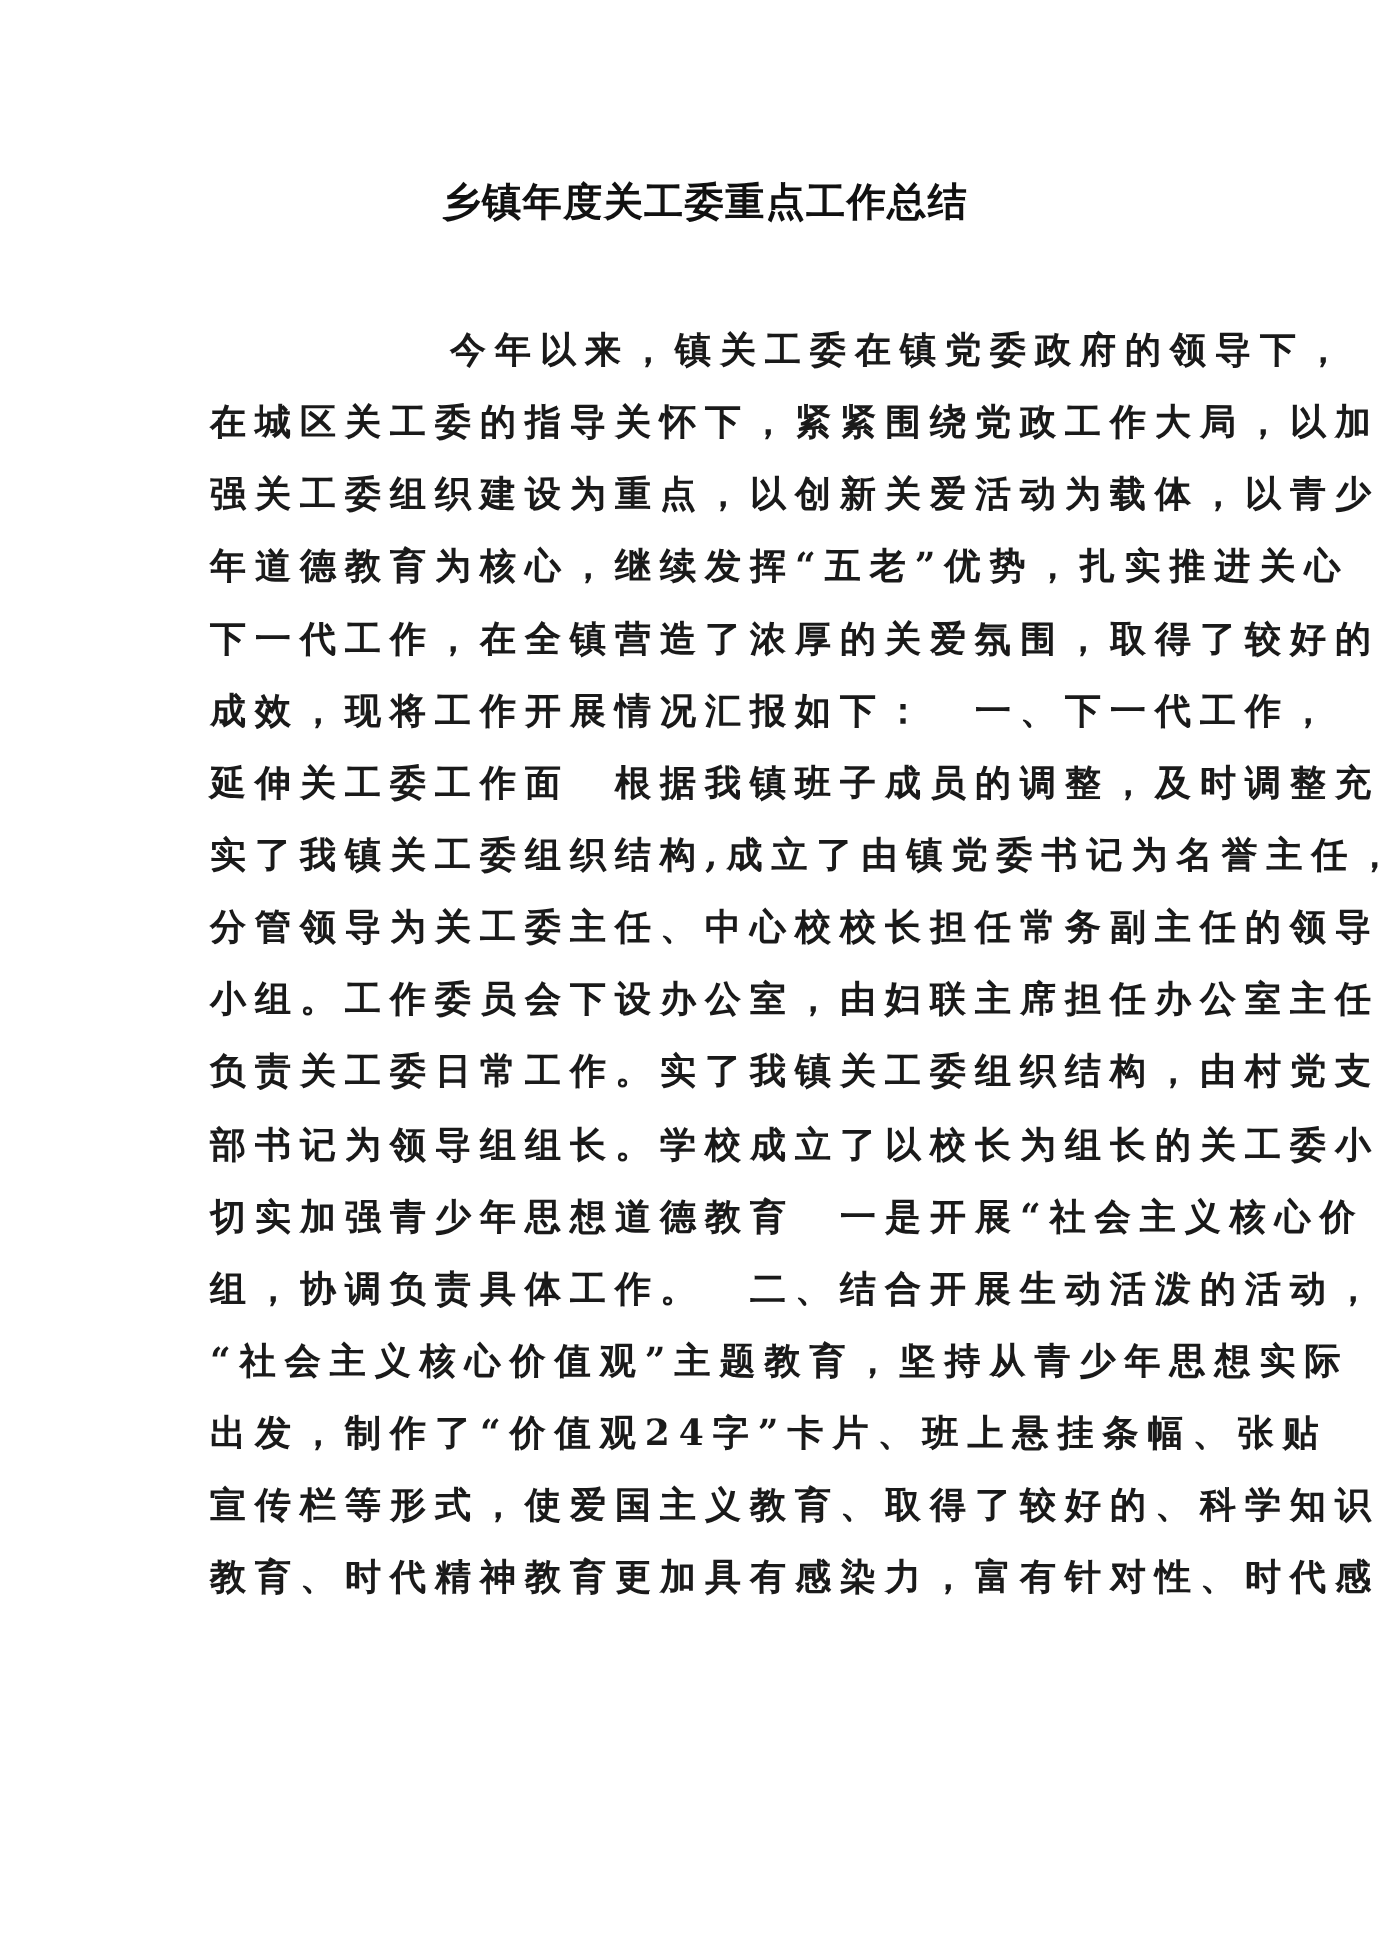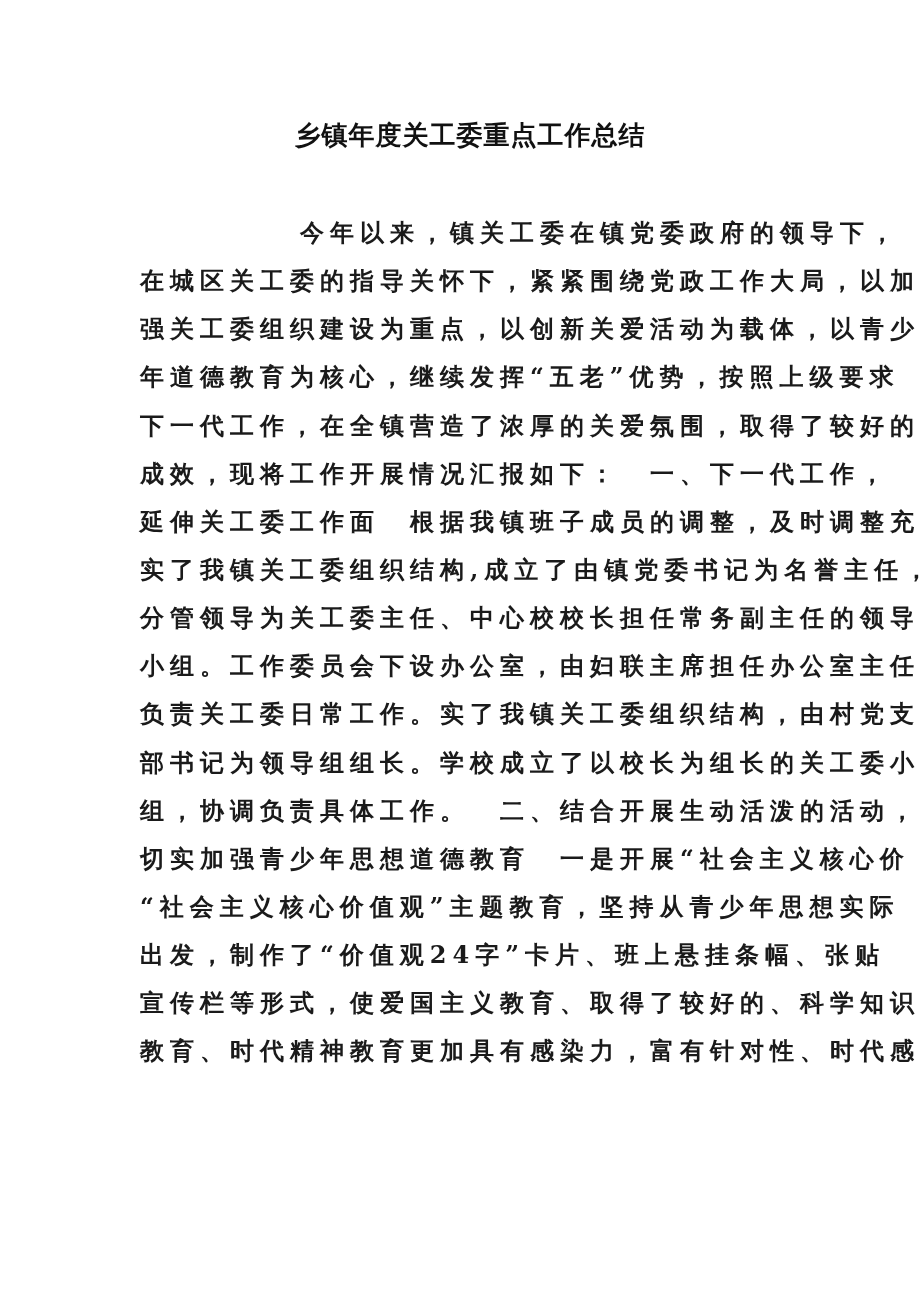--- a/index.html
+++ b/index.html
@@ -28,29 +28,29 @@
 </style>
 </head>
 <body>
 
 <div class="page">
   <div class="title">乡镇年度关工委重点工作总结</div>
   <div class="body">
     <span class="line first">今年以来，镇关工委在镇党委政府的领导下，</span>
     <span class="line">在城区关工委的指导关怀下，紧紧围绕党政工作大局，以加</span>
     <span class="line">强关工委组织建设为重点，以创新关爱活动为载体，以青少</span>
-    <span class="line">年道德教育为核心，继续发挥“五老”优势，按照上级要求</span>
+    <span class="line">年道德教育为核心，继续发挥“五老”优势，扎实推进关心</span>
     <span class="line">下一代工作，在全镇营造了浓厚的关爱氛围，取得了较好的</span>
     <span class="line">成效，现将工作开展情况汇报如下：　一、下一代工作，</span>
     <span class="line">延伸关工委工作面　根据我镇班子成员的调整，及时调整充</span>
     <span class="line">实了我镇关工委组织结构,成立了由镇党委书记为名誉主任，</span>
     <span class="line">分管领导为关工委主任、中心校校长担任常务副主任的领导</span>
     <span class="line">小组。工作委员会下设办公室，由妇联主席担任办公室主任，</span>
     <span class="line">负责关工委日常工作。实了我镇关工委组织结构，由村党支</span>
     <span class="line">部书记为领导组组长。学校成立了以校长为组长的关工委小</span>
+    <span class="line">切实加强青少年思想道德教育　一是开展“社会主义核心价</span>
     <span class="line">组，协调负责具体工作。　二、结合开展生动活泼的活动，</span>
-    <span class="line">切实加强青少年思想道德教育　一是开展“社会主义核心价</span>
     <span class="line">“社会主义核心价值观”主题教育，坚持从青少年思想实际</span>
     <span class="line">出发，制作了“价值观24字”卡片、班上悬挂条幅、张贴</span>
     <span class="line">宣传栏等形式，使爱国主义教育、取得了较好的、科学知识</span>
     <span class="line">教育、时代精神教育更加具有感染力，富有针对性、时代感、</span>
   </div>
 </div>
 
 </body></html>

